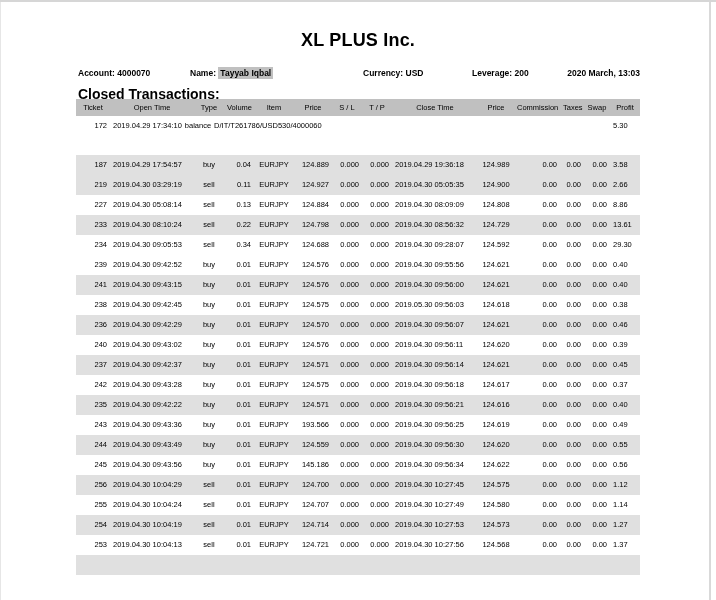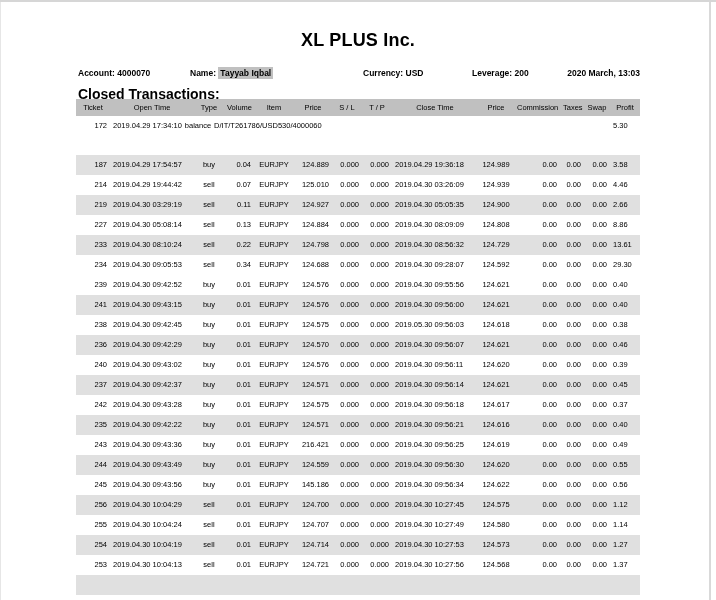--- a/index.html
+++ b/index.html
@@ -150,36 +150,20 @@
         <td class="c5">124.889</td>
         <td class="c6">0.000</td>
         <td class="c7">0.000</td>
         <td class="c8">2019.04.29 19:36:18</td>
         <td class="c9">124.989</td>
         <td class="c10">0.00</td>
         <td class="c11">0.00</td>
         <td class="c12">0.00</td>
         <td class="c13">3.58</td>
       </tr>
-      <tr>
-        <td class="c0">214</td>
-        <td class="c1">2019.04.29 19:44:42</td>
-        <td class="c2">sell</td>
-        <td class="c3">0.07</td>
-        <td class="c4">EURJPY</td>
-        <td class="c5">125.010</td>
-        <td class="c6">0.000</td>
-        <td class="c7">0.000</td>
-        <td class="c8">2019.04.30 03:26:09</td>
-        <td class="c9">124.939</td>
-        <td class="c10">0.00</td>
-        <td class="c11">0.00</td>
-        <td class="c12">0.00</td>
-        <td class="c13">4.46</td>
-      </tr>
       <tr class="stripe">
         <td class="c0">219</td>
         <td class="c1">2019.04.30 03:29:19</td>
         <td class="c2">sell</td>
         <td class="c3">0.11</td>
         <td class="c4">EURJPY</td>
         <td class="c5">124.927</td>
         <td class="c6">0.000</td>
         <td class="c7">0.000</td>
         <td class="c8">2019.04.30 05:05:35</td>
@@ -364,21 +348,21 @@
         <td class="c11">0.00</td>
         <td class="c12">0.00</td>
         <td class="c13">0.40</td>
       </tr>
       <tr>
         <td class="c0">243</td>
         <td class="c1">2019.04.30 09:43:36</td>
         <td class="c2">buy</td>
         <td class="c3">0.01</td>
         <td class="c4">EURJPY</td>
-        <td class="c5">216.421</td>
+        <td class="c5">193.566</td>
         <td class="c6">0.000</td>
         <td class="c7">0.000</td>
         <td class="c8">2019.04.30 09:56:25</td>
         <td class="c9">124.619</td>
         <td class="c10">0.00</td>
         <td class="c11">0.00</td>
         <td class="c12">0.00</td>
         <td class="c13">0.49</td>
       </tr>
       <tr class="stripe">

